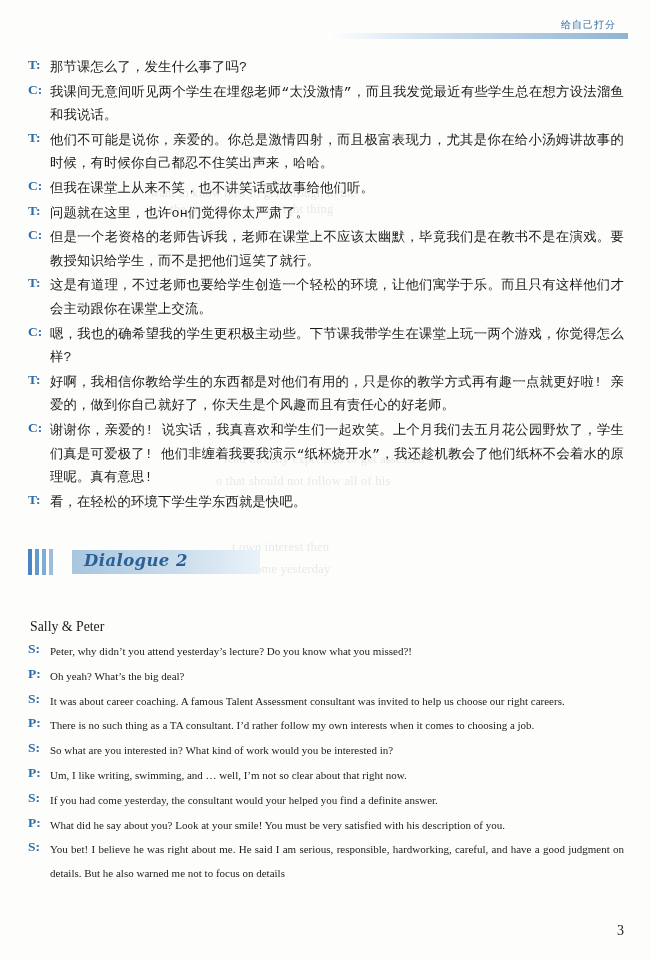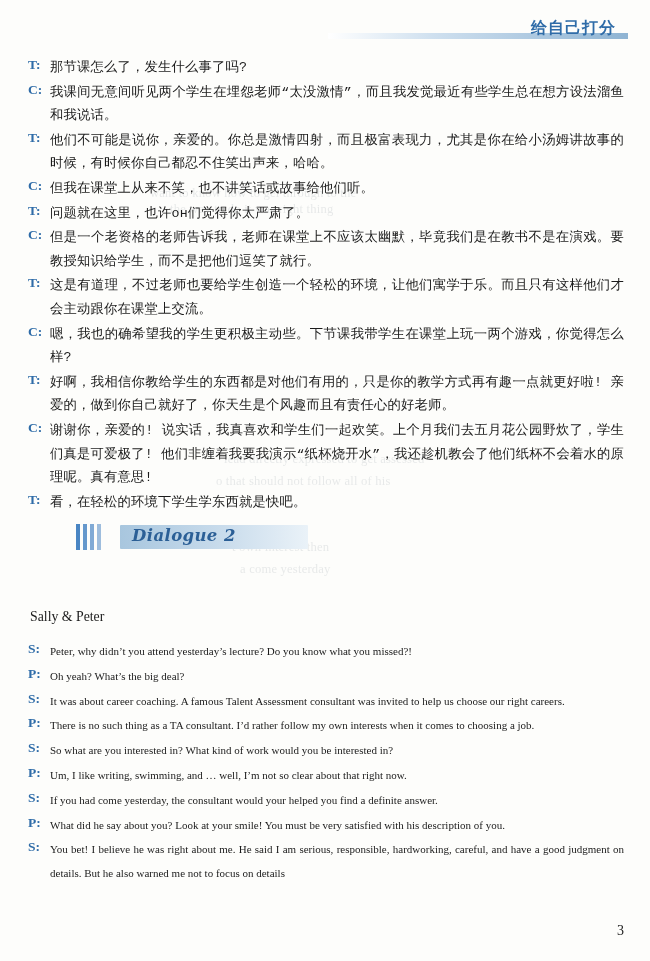--- a/index.html
+++ b/index.html
@@ -36,22 +36,22 @@
     top: 15px;
     width: 300px;
     height: 6px;
     background: linear-gradient(to right, #ffffff 0%, #cfe0ef 35%, #8fb4d3 100%);
   }
   .header-title {
     position: absolute;
     right: 12px;
     top: 0px;
     font-family: "DejaVu Sans", sans-serif;
-    font-size: 16px;
-    font-weight: bold;
+    font-size: 10px;
+    font-weight: normal;
     color: #2f6ca8;
     letter-spacing: 1px;
     z-index: 2;
     background: transparent;
   }
   
   .dialogue {
     position: absolute;
     left: 28px;
     top: 56px;
@@ -86,24 +86,23 @@
   }
   .en .txt {
     font-family: "Liberation Serif", serif;
     font-size: 11px;
     line-height: 23.8px;
   }
   
   .section-head {
     position: absolute;
     left: 28px;
-    top: 524px;
+    top: 549px;
     width: 300px;
     height: 30px;
-    margin-left: 48px;
   }
   .bars {
     position: absolute;
     left: 0;
     top: 0;
     width: 34px;
     height: 26px;
     display: flex;
     gap: 3px;
   }
@@ -141,21 +140,21 @@
   .intro {
     position: absolute;
     left: 30px;
     top: 596px;
     width: 594px;
     font-family: "Liberation Serif", serif;
     font-size: 13.8px;
     line-height: 22px;
   }
   .intro .names {
-    margin-top: 10px;
+    margin-top: 20px;
   }
   .dialogue2 {
     position: absolute;
     left: 28px;
     top: 640px;
     width: 596px;
   }
   
   .page-num {
     position: absolute;

